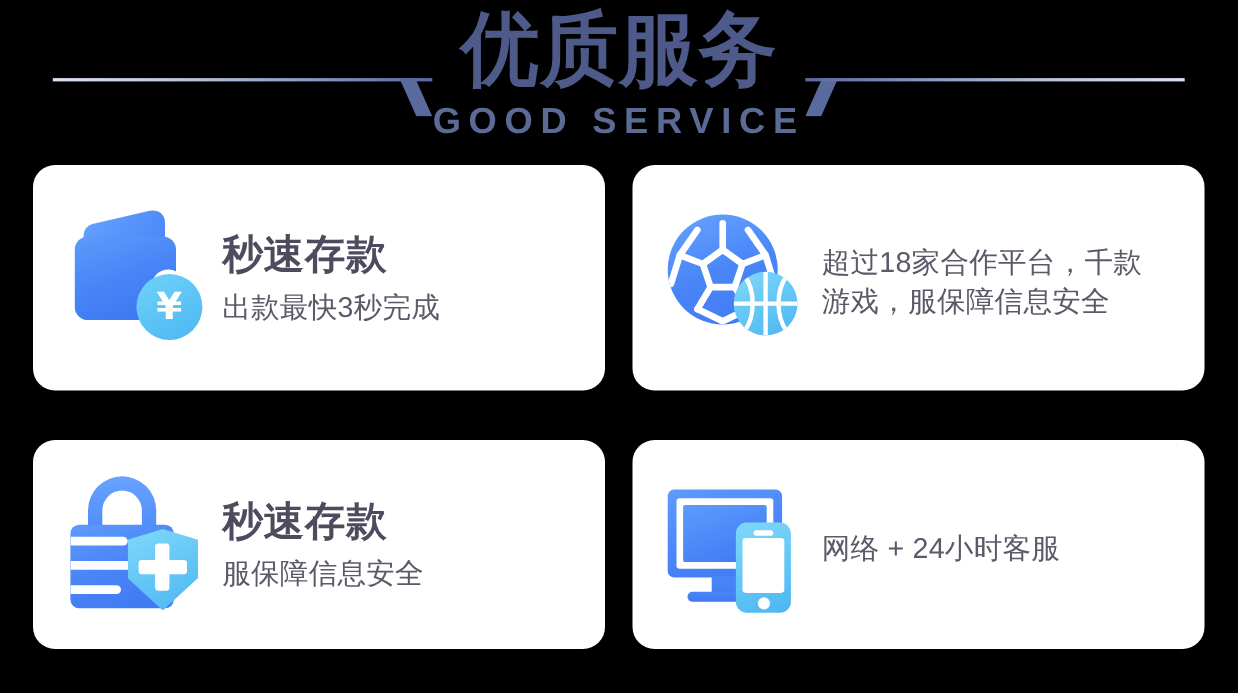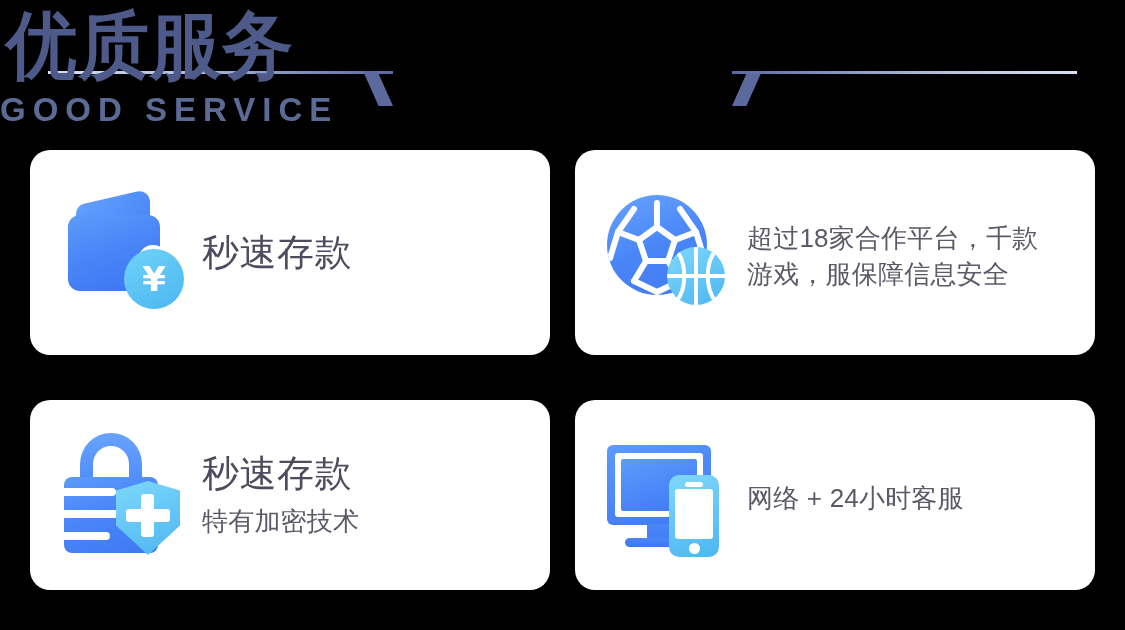--- a/index.html
+++ b/index.html
@@ -43,21 +43,21 @@
     right:17px;
     clip-path:polygon(0 0, 48% 0, 100% 100%, 52% 100%);
   }
   .deco-right .deco-slash {
     left:17px;
     clip-path:polygon(52% 0, 100% 0, 48% 100%, 0 100%);
   }
 
   .header-title-wrap {
     position:absolute; left:0; top:0; width:1125px;
-    display:flex; flex-direction:column; align-items:flex-start;
+    display:flex; flex-direction:column; align-items:center;
   }
   .header-title {
     font-size:74px; line-height:90px; font-weight:900;
     color:#4e5b8a; letter-spacing:1px;
     transform:scaleX(0.96);
     font-family:"DejaVu Sans","Liberation Sans",sans-serif;
   }
   .header-sub {
     margin-top:-1px;
     font-size:33px; line-height:42px; font-weight:700;
@@ -83,21 +83,21 @@
   }
 
   .card-icon {
     flex:0 0 auto;
     width:128px; height:128px;
     position:relative;
     margin-right:14px;
   }
   .card-text { flex:1 1 auto; min-width:0; padding-right:12px; }
   .card-title {
-    font-size:37px; line-height:46px; font-weight:400;
+    font-size:37px; line-height:46px; font-weight:700;
     color:#4c4c5e; letter-spacing:0.5px;
     white-space:nowrap;
   }
   .card-desc {
     margin-top:6px;
     font-size:26px; line-height:36px; font-weight:400;
     color:#5a5a68; letter-spacing:0.2px;
   }
   .card-desc .line { display:block; white-space:nowrap; }
 
@@ -258,20 +258,23 @@
         <span class="wallet-flap"></span>
         <span class="wallet-body"></span>
         <span class="wallet-notch"></span>
         <span class="wallet-dot"></span>
         <span class="coin">
           <span class="coin-glyph">¥</span>
         </span>
       </div>
       <div class="card-text">
         <div class="card-title">秒速存款</div>
+        <div class="card-desc">
+          <span class="line">出款最快3秒完成</span>
+        </div>
       </div>
     </div>
 
     <div class="card">
       <div class="card-icon">
         <span class="soccer">
           <svg width="100" height="100" viewBox="0 0 100 100">
             <g fill="none" stroke="#ffffff" stroke-width="6" stroke-linejoin="round" stroke-linecap="round">
               <polygon points="50,32 68,45 61,66 39,66 32,45"></polygon>
               <path d="M50,32 L50,8"></path>
@@ -313,21 +316,21 @@
           <span class="lock-slot s2"></span>
           <span class="lock-slot s3"></span>
         </span>
         <span class="shield"></span>
         <span class="shield-plus-h"></span>
         <span class="shield-plus-v"></span>
       </div>
       <div class="card-text">
         <div class="card-title">秒速存款</div>
         <div class="card-desc">
-          <span class="line">特有加密技术</span>
+          <span class="line">服保障信息安全</span>
         </div>
       </div>
     </div>
 
     <div class="card">
       <div class="card-icon">
         <span class="monitor-frame"></span>
         <span class="monitor-bezel"></span>
         <span class="monitor-screen"></span>
         <span class="monitor-neck"></span>

